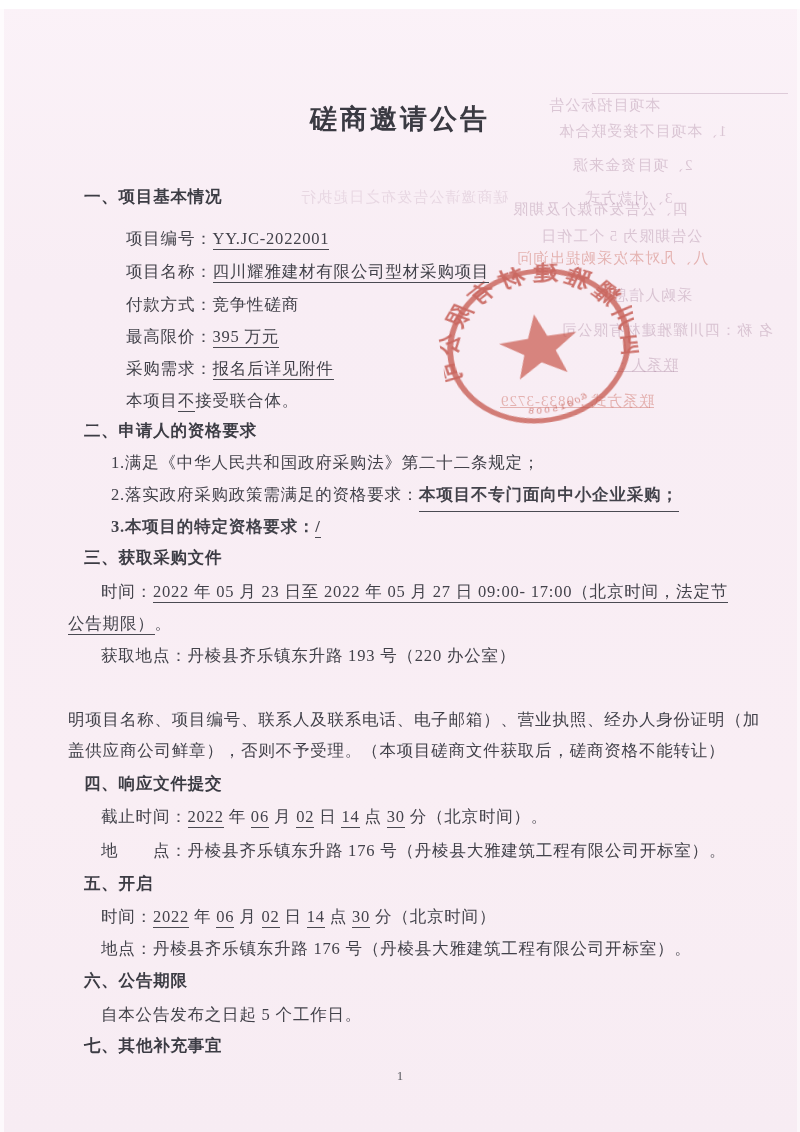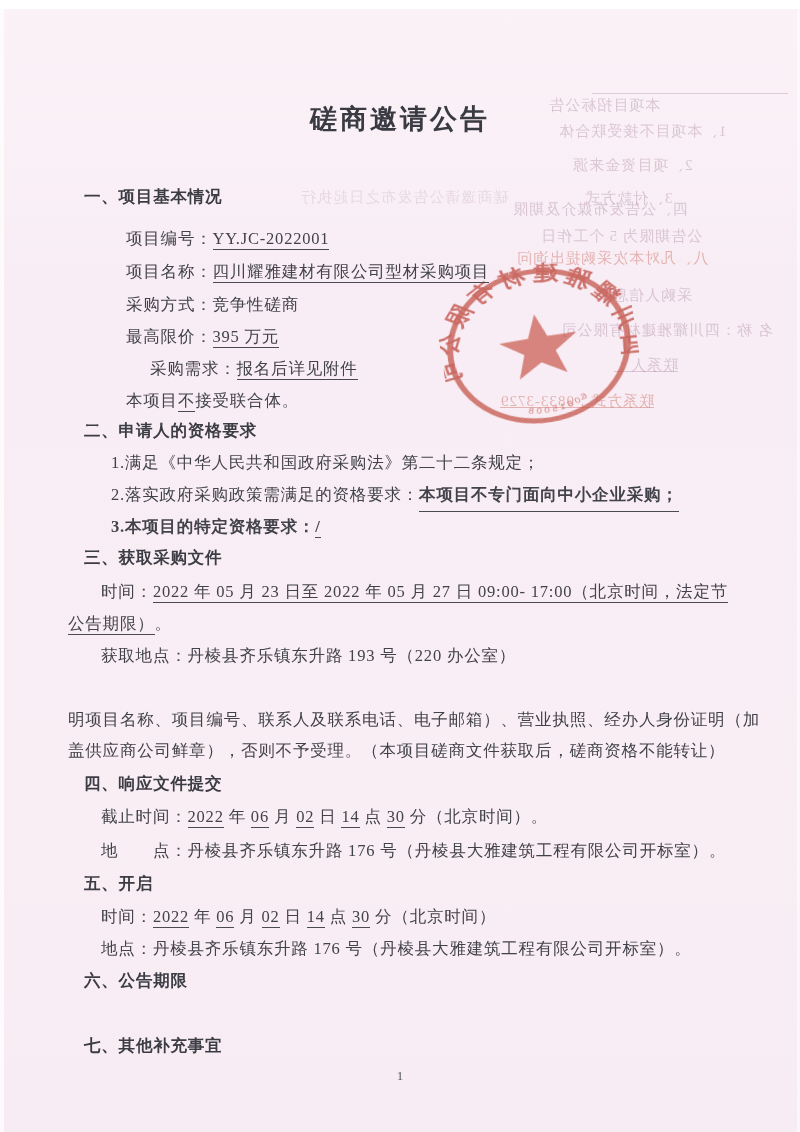--- a/index.html
+++ b/index.html
@@ -91,25 +91,25 @@
   </div>
 
   <div class="title">磋商邀请公告</div>
 
   <div class="line heading" style="left:84px; top:185px;">一、项目基本情况</div>
 
   <div class="line" style="left:126px; top:228px;"><span>项目编号：</span><span class="u">YY.JC-2022001</span></div>
 
   <div class="line" style="left:126px; top:261px;"><span>项目名称：</span><span class="u">四川耀雅建材有限公司型材采购项目</span></div>
 
-  <div class="line" style="left:126px; top:294px;"><span>采购方式：</span><span>竞争性磋商</span></div>
+  <div class="line" style="left:126px; top:294px;"><span>付款方式：</span><span>竞争性磋商</span></div>
 
   <div class="line" style="left:126px; top:326px;"><span>最高限价：</span><span class="u">395 万元</span></div>
 
-  <div class="line" style="left:126px; top:358px;margin-left:24px;"><span>采购需求：</span><span class="u">报名后详见附件</span></div>
+  <div class="line" style="left:126px; top:358px;"><span>采购需求：</span><span class="u">报名后详见附件</span></div>
 
   <div class="line" style="left:126px; top:390px;"><span>本项目</span><span class="u">不</span><span>接受联合体。</span></div>
 
   <div class="line heading" style="left:84px; top:419px;">二、申请人的资格要求</div>
 
   <div class="line" style="left:111px; top:452px;">1.满足《中华人民共和国政府采购法》第二十二条规定；</div>
 
   <div class="line" style="left:111px; top:484px;"><span>2.落实政府采购政策需满足的资格要求：</span><span class="ub">本项目不专门面向中小企业采购；</span></div>
 
   <div class="line" style="left:111px; top:516px;font-weight:bold;"><span>3.本项目的特定资格要求：</span><span class="u">/</span></div>
@@ -132,17 +132,18 @@
   <div class="line" style="left:101px; top:840px;">地　　点：丹棱县齐乐镇东升路 176 号（丹棱县大雅建筑工程有限公司开标室）。</div>
 
   <div class="line heading" style="left:84px; top:872px;">五、开启</div>
 
   <div class="line" style="left:101px; top:906px;"><span>时间：</span><span class="u">2022</span><span> 年 </span><span class="u">06</span><span> 月 </span><span class="u">02</span><span> 日 </span><span class="u">14</span><span> 点 </span><span class="u">30</span><span> 分（北京时间）</span></div>
 
   <div class="line" style="left:101px; top:938px;">地点：丹棱县齐乐镇东升路 176 号（丹棱县大雅建筑工程有限公司开标室）。</div>
 
   <div class="line heading" style="left:84px; top:969px;">六、公告期限</div>
 
+  <div class="line" style="left:101px; top:1004px;">自本公告发布之日起 5 个工作日。</div>
 
   <div class="line heading" style="left:84px; top:1034px;">七、其他补充事宜</div>
 
   <div class="pageno">1</div>
 </div>
 
 </body></html>

